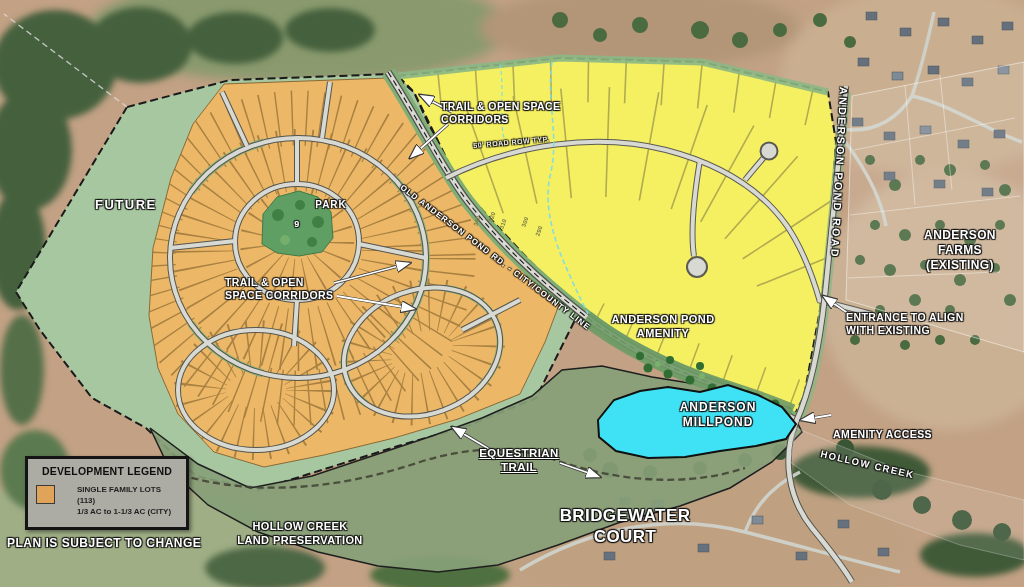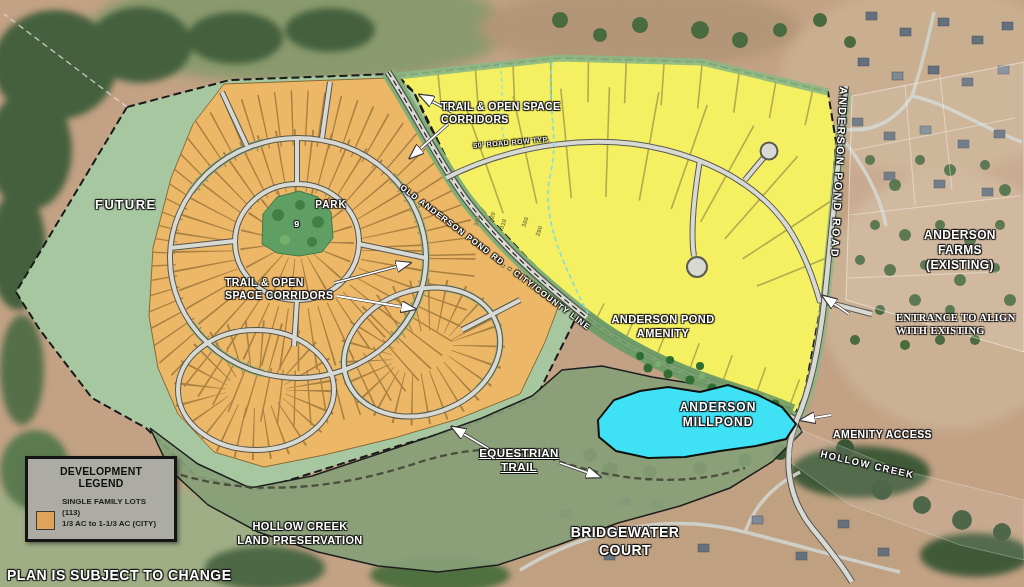--- a/index.html
+++ b/index.html
@@ -2,24 +2,24 @@
 <html><head>
 <meta charset="utf-8">
 <style>
   html,body{margin:0;padding:0;background:#fff;}
   #stage{position:relative;width:1024px;height:587px;overflow:hidden;font-family:"Liberation Sans",sans-serif;border-bottom:4px solid #fff;}
   #stage svg{position:absolute;left:0;top:0;}
   .lbl{position:absolute;color:#fff;font-weight:bold;white-space:pre-line;line-height:1.25;letter-spacing:.4px;
        text-shadow:-1px -1px 1px rgba(15,15,15,.95),1px -1px 1px rgba(15,15,15,.95),-1px 1px 1px rgba(15,15,15,.95),1px 1px 1px rgba(15,15,15,.95);}
   .ctr{transform:translateX(-50%);text-align:center;}
   .ctour{position:absolute;color:#7c7c48;font-size:6px;font-weight:bold;text-shadow:none;letter-spacing:0;}
-  #legend{position:absolute;left:25px;top:456px;width:152px;background:#acaca4;border:3px solid #141414;
+  #legend{position:absolute;left:25px;top:456px;width:164px;background:#acaca4;border:3px solid #141414;
           box-shadow:2px 2px 4px rgba(0,0,0,.45);padding:6px 8px 9px 8px;box-sizing:border-box;}
   #legend .ttl{font-size:10.5px;font-weight:bold;color:#0e0e0e;text-align:center;margin-bottom:4px;letter-spacing:.2px;}
-  #legend .li{display:flex;gap:7px;margin-top:7px;align-items:flex-end;}
+  #legend .li{display:flex;gap:22px;margin-top:7px;align-items:flex-start;}
   #legend .sw{width:17px;height:17px;border:1.5px solid #3a3a3a;flex:none;margin-top:1px;}
   #legend .lt{font-size:8px;font-weight:bold;color:#1f1f1f;line-height:1.4;}
 </style>
 </head>
 <body>
 
 <div id="stage">
 
 <svg width="1024" height="587" viewBox="0 0 1024 587">
   <defs>
@@ -322,32 +322,32 @@
 <div class="lbl" style="left:225px;top:276px;font-size:10.5px;">TRAIL &amp; OPEN
 SPACE CORRIDORS</div>
 <div class="lbl ctr" style="left:663px;top:313px;font-size:11px;">ANDERSON POND
 AMENITY</div>
 <div class="lbl ctr" style="left:695px;top:400px;font-size:12px;letter-spacing:1px;margin-left:23px;">ANDERSON
 MILLPOND</div>
 <div class="lbl ctr" style="left:519px;top:446px;font-size:11.5px;text-decoration:underline;">EQUESTRIAN
 TRAIL</div>
 <div class="lbl ctr" style="left:300px;top:520px;font-size:11px;">HOLLOW CREEK
 LAND PRESERVATION</div>
-<div class="lbl ctr" style="left:625px;top:505px;font-size:14px;margin-top:19px;">BRIDGEWATER
+<div class="lbl ctr" style="left:625px;top:505px;font-size:17px;">BRIDGEWATER
 COURT</div>
 <div class="lbl" style="left:822px;top:448px;font-size:9.5px;letter-spacing:1.5px;transform:rotate(13deg);transform-origin:0 0;">HOLLOW CREEK</div>
 <div class="lbl" style="left:833px;top:408px;font-size:10.5px;margin-top:20px;">AMENITY ACCESS</div>
-<div class="lbl" style="left:896px;top:311px;font-size:10.5px;font-family:Liberation Serif, serif;">ENTRANCE TO ALIGN
+<div class="lbl" style="left:846px;top:311px;font-size:10.5px;">ENTRANCE TO ALIGN
 WITH EXISTING</div>
 <div class="lbl ctr" style="left:960px;top:228px;font-size:12px;">ANDERSON FARMS
 (EXISTING)</div>
 <div class="lbl" style="left:839px;top:173px;font-size:10.5px;letter-spacing:2.5px;transform:translate(-50%,-50%) rotate(93deg);white-space:nowrap;">ANDERSON POND ROAD</div>
 <div class="lbl" style="left:473px;top:142px;font-size:7px;letter-spacing:.5px;transform:rotate(-5deg);transform-origin:0 0;color:#e8e8e4;">50' ROAD ROW TYP.</div>
 <div class="lbl" style="left:404px;top:183px;font-size:8px;letter-spacing:1.2px;transform:rotate(37deg);transform-origin:0 0;white-space:nowrap;">OLD ANDERSON POND RD. - CITY/COUNTY LINE</div>
-<div class="lbl" style="left:7px;top:567px;font-size:14px;letter-spacing:.5px;">PLAN IS SUBJECT TO CHANGE</div>
+<div class="lbl" style="left:7px;top:536px;font-size:12px;letter-spacing:.5px;">PLAN IS SUBJECT TO CHANGE</div>
 
 <div class="ctour" style="left:472px;top:218px;transform:rotate(-72deg);">340</div>
 <div class="ctour" style="left:487px;top:214px;transform:rotate(-72deg);">320</div>
 <div class="ctour" style="left:498px;top:221px;transform:rotate(-72deg);">310</div>
 <div class="ctour" style="left:520px;top:219px;transform:rotate(-72deg);">300</div>
 <div class="ctour" style="left:534px;top:228px;transform:rotate(-72deg);">290</div>
 
 <div id="legend">
   <div class="ttl">DEVELOPMENT LEGEND</div>
   <div class="li">

